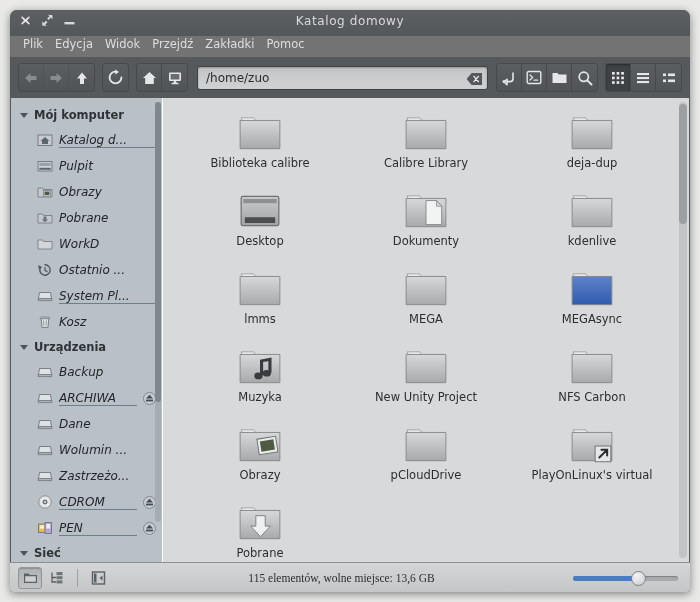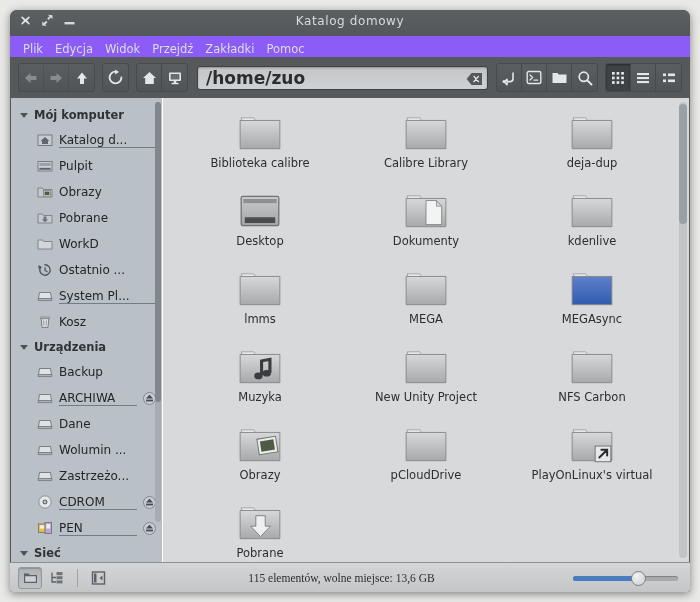--- a/index.html
+++ b/index.html
@@ -22,22 +22,22 @@
   }
   #wbtns{position:absolute;left:8px;top:3px;display:flex;align-items:center;gap:8px;}
   .wbtn{width:14px;height:14px;display:flex;align-items:center;justify-content:center;cursor:pointer;}
   .wbtn svg{display:block;}
   #wtitle{
     position:absolute;left:0;right:0;top:4px;text-align:center;
     color:#d8dadb;font-size:12px;letter-spacing:.6px;font-weight:500;
   }
   
   #menubar{
-    flex:0 0 21px;height:21px;display:flex;align-items:flex-end;
-    padding-left:8px;gap:2px;background:#8b5cf6;
+    flex:0 0 21px;height:21px;display:flex;align-items:flex-start;
+    padding-left:8px;gap:2px;background:#737373;
   }
   .menu-item{
     font-size:11.5px;color:#dcdedf;padding:1px 5px;border-radius:2px;cursor:pointer;white-space:nowrap;
   }
   
   #toolbar{
     flex:0 0 41px;height:41px;display:flex;align-items:center;
     padding:0 8px;gap:0;background:#56595b;
   }
   .tgroup{display:flex;align-items:center;border:1px solid #47494b;border-radius:3px;overflow:hidden;
@@ -50,40 +50,40 @@
   .tbtn.disabled{opacity:.45;cursor:default;}
   .tbtn.active{background:#3f4245;box-shadow:inset 0 1px 2px rgba(0,0,0,.4);}
   .tbtn svg{display:block;}
   #pathentry{
     flex:1 1 auto;height:24px;margin:0 8px 0 2px;
     background:linear-gradient(#c3c5c6,#cfd1d2);
     border:1px solid #3f4244;border-radius:3px;
     display:flex;align-items:center;padding:0 4px 0 8px;
     box-shadow:inset 0 1px 2px rgba(0,0,0,.25);
   }
-  #pathtext{flex:1;font-size:17px;color:#2b2d2e;font-weight:bold;}
+  #pathtext{flex:1;font-size:12px;color:#2b2d2e;}
   #clearbtn{width:17px;height:14px;cursor:pointer;}
   
   #body{flex:1 1 auto;display:flex;min-height:0;background:#56595b;padding:0 1px;}
   #sidebar{
     flex:0 0 152px;width:152px;background:#b9c0c6;overflow:hidden;position:relative;
     border-right:1px solid #ffffff;
   }
   #sidebar-inner{padding-top:5px;}
   .sb-head{
     display:flex;align-items:center;gap:6px;padding:3px 0 3px 9px;height:24px;
     font-size:11.5px;font-weight:bold;color:#2e3336;cursor:pointer;
   }
   .tri{width:0;height:0;border-left:4px solid transparent;border-right:4px solid transparent;
        border-top:5px solid #4d5458;margin-top:1px;}
   .sb-item{
     display:flex;align-items:center;gap:6px;height:26px;padding-left:26px;padding-right:6px;
     font-size:12px;color:#22262a;cursor:pointer;position:relative;
   }
-  .sb-item .lbl{flex:1;white-space:nowrap;overflow:hidden;text-overflow:clip;}
+  .sb-item .lbl{flex:1;white-space:nowrap;overflow:hidden;text-overflow:clip;font-style:italic;}
   .sb-item.underline .lbl{border-bottom:1px solid #6d7e8e;}
   .sb-ico{width:16px;height:16px;flex:0 0 16px;display:flex;align-items:center;justify-content:center;}
   .eject{width:13px;height:13px;flex:0 0 13px;}
   #sb-scroll{position:absolute;right:1px;top:4px;width:6px;height:420px;}
   #sb-scroll .track{width:6px;height:100%;background:#a5acb2;border-radius:3px;}
   #sb-scroll .thumb{position:absolute;top:0;width:6px;height:300px;background:#7f888f;border-radius:3px;}
   
   #view{
     flex:1 1 auto;background:#d8d9da;position:relative;overflow:hidden;
   }

